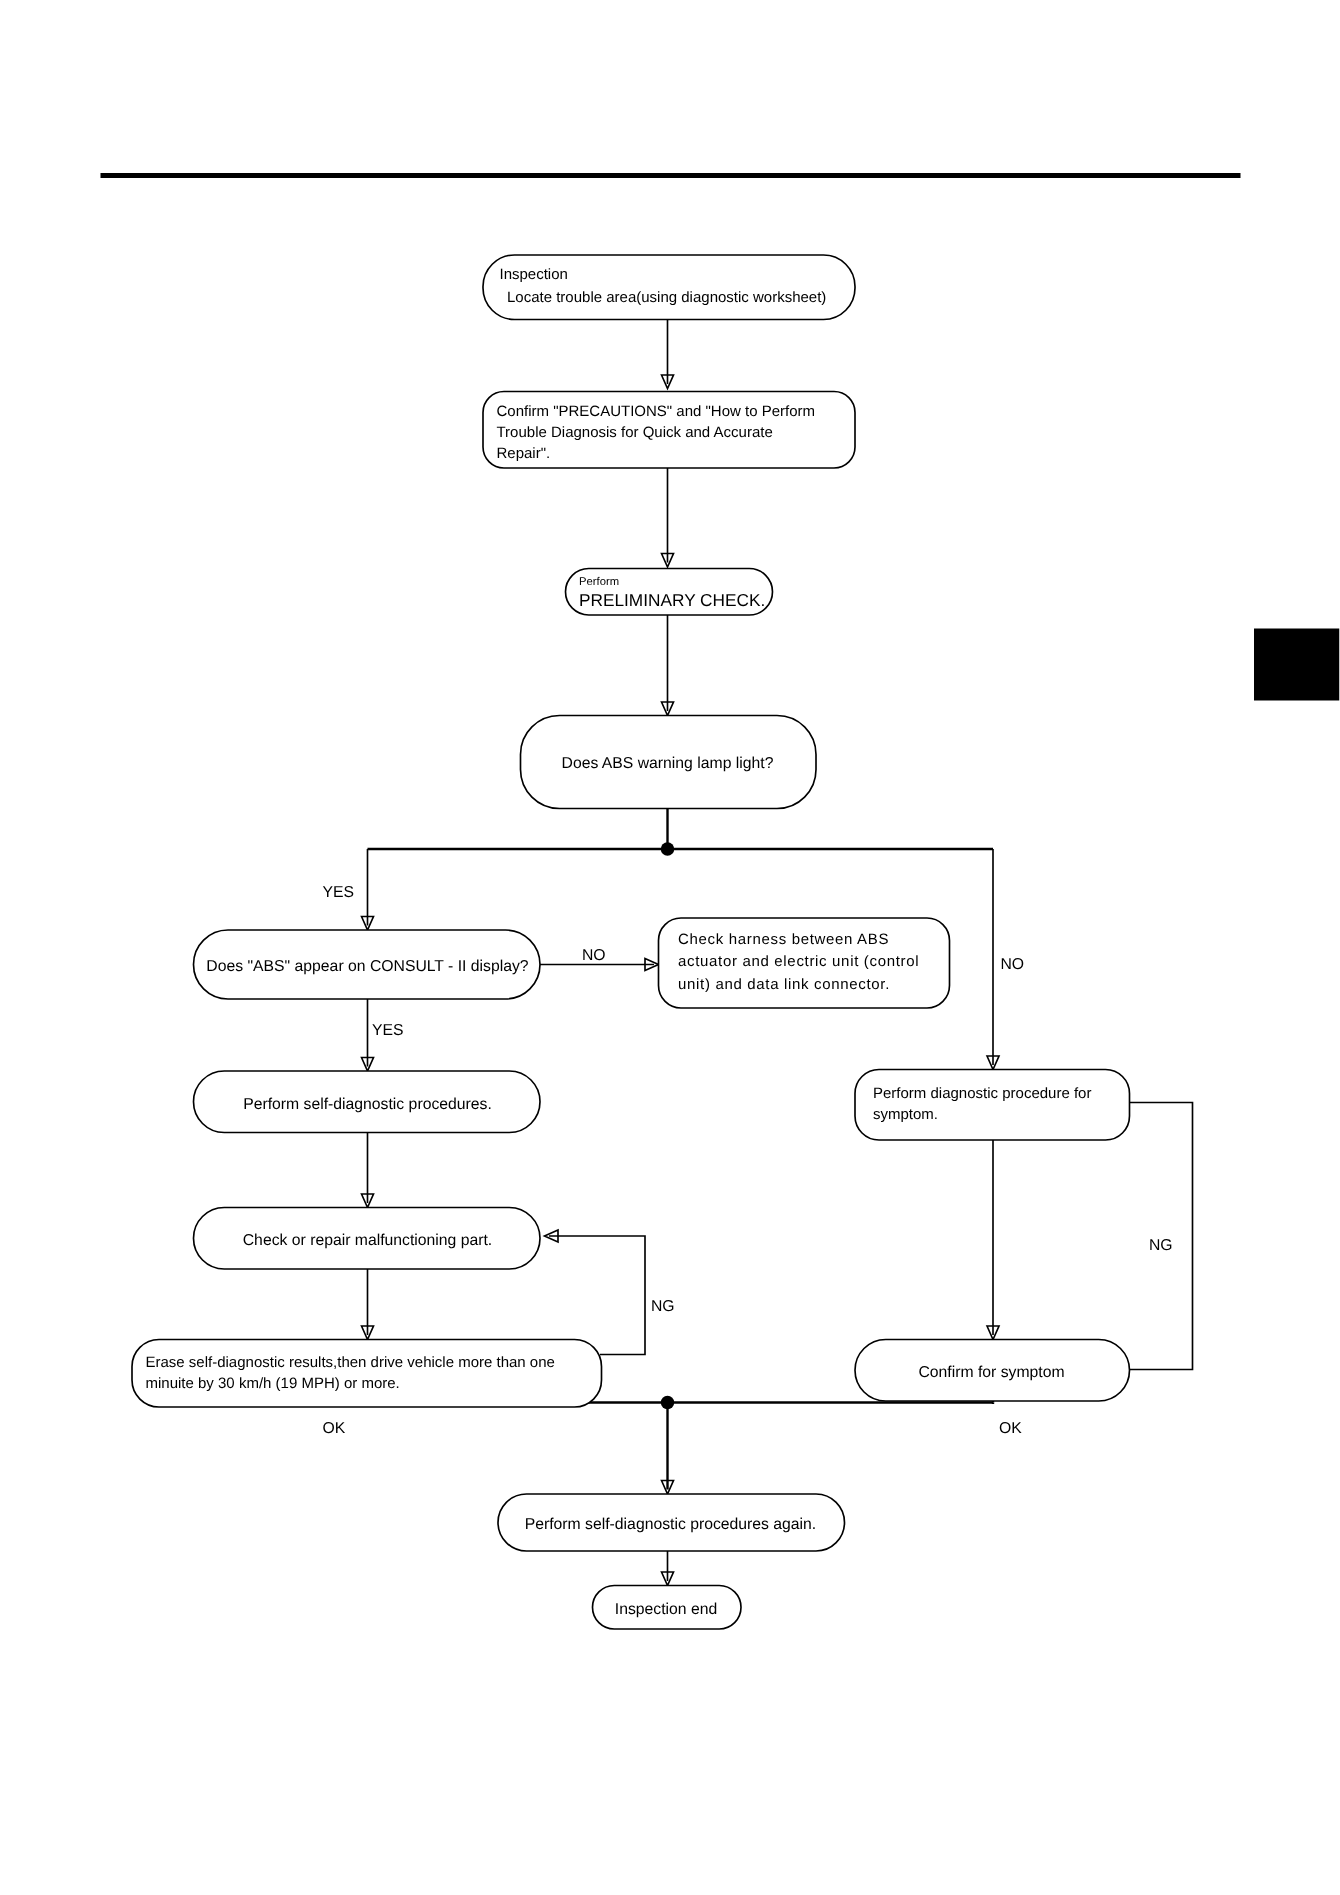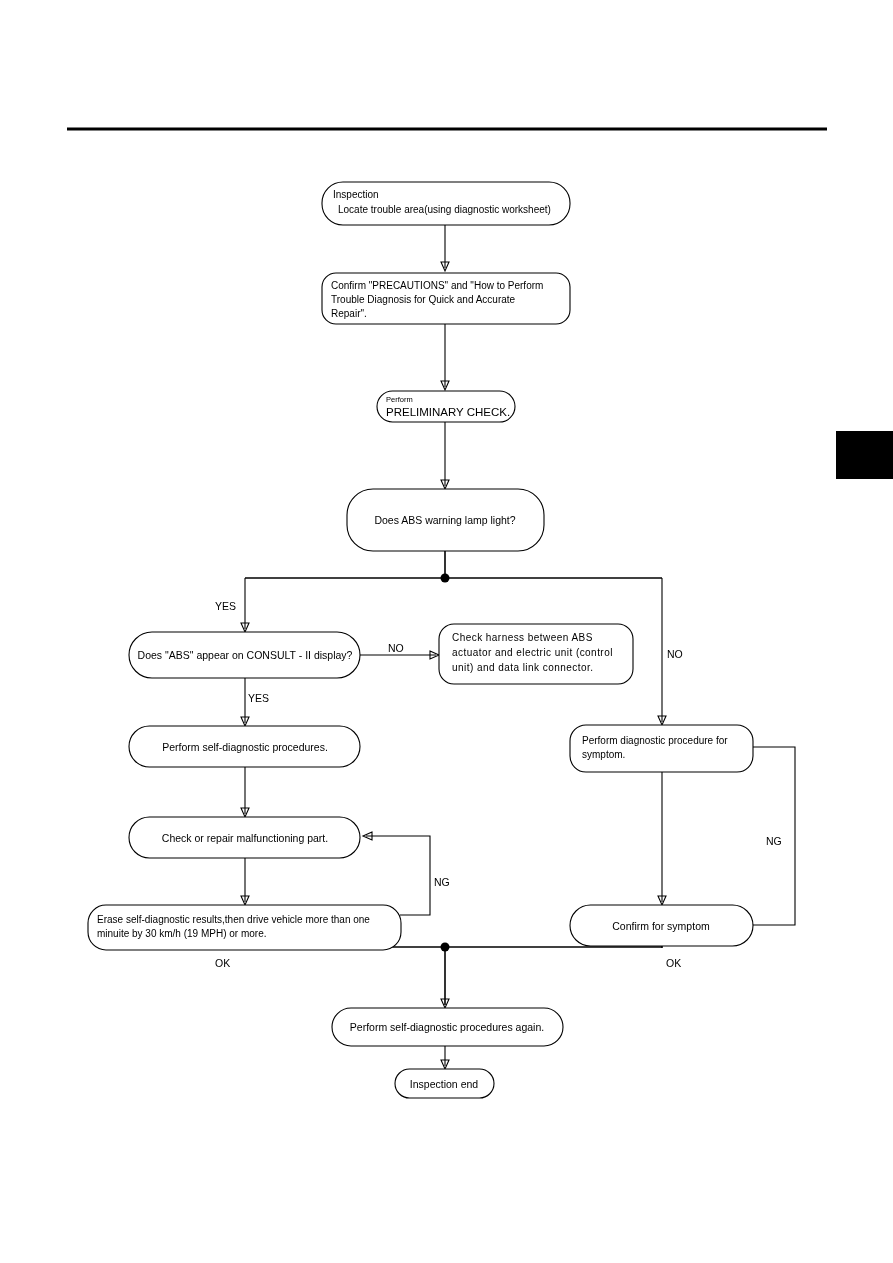--- a/index.html
+++ b/index.html
@@ -9,21 +9,21 @@
   }
   body {
     width: 893px;
     height: 1263px;
     position: relative;
     font-family: "Liberation Sans", sans-serif;
     overflow: hidden;
   }
   #page {
     position: absolute;
-    left: 0; top: 12px;
+    left: 0; top: 0;
     width: 893px;
     height: 1152px;
     background: #ffffff;
   }
   svg#flow {
     position: absolute;
     left: 0; top: 0;
     width: 893px;
     height: 1263px;
   }

